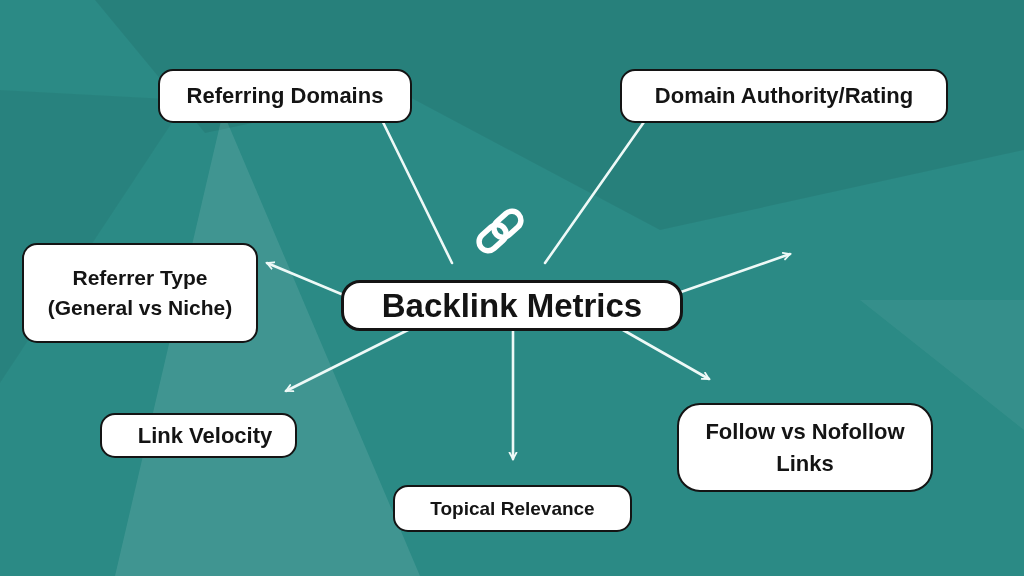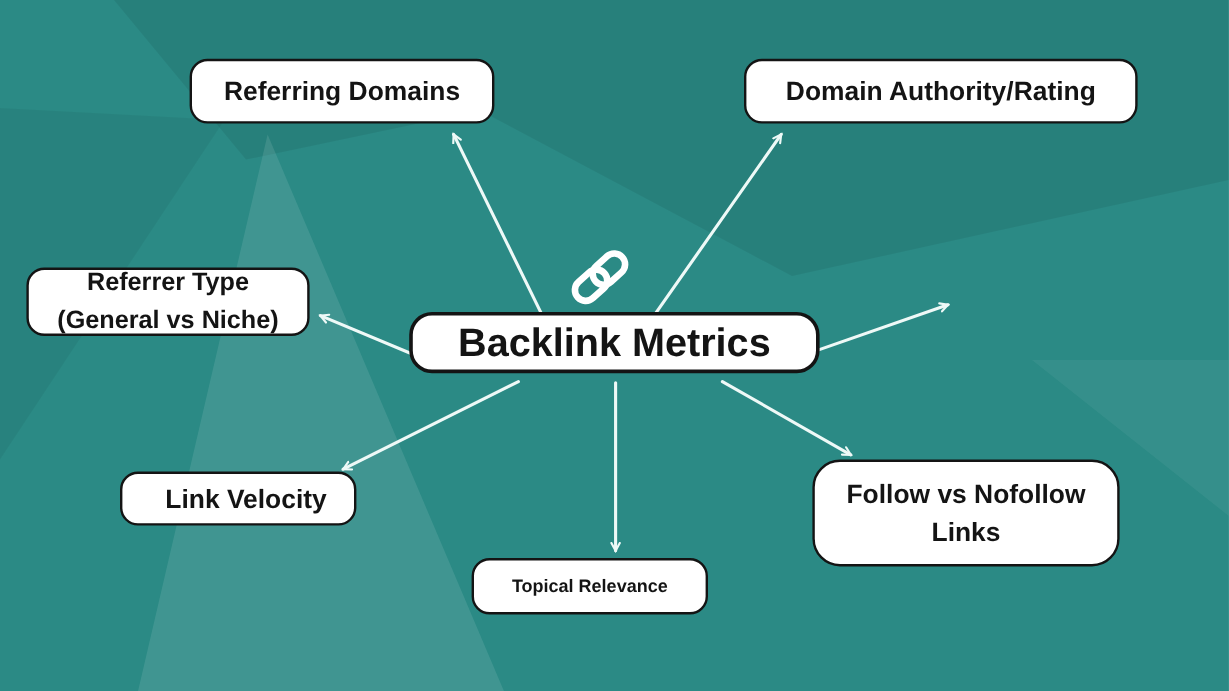--- a/index.html
+++ b/index.html
@@ -20,27 +20,28 @@
     border-radius:15px;
     color:#141414;
     font-weight:700;
     display:flex;align-items:center;justify-content:center;
     text-align:center;
     white-space:pre-line;
     font-size:22px;
     line-height:1.45;
     box-sizing:border-box;
     padding:0 8px;
+    margin-top:20px;
   }
   .n-refdom   {left:158px; top:49px;  width:254px; height:54px;}
   .n-domauth  {left:620px; top:49px;  width:328px; height:54px;}
-  .n-reftype  {left:22px;  top:223px; width:236px; height:57px; font-size:21px;}
+  .n-reftype  {left:22px;  top:223px; width:236px; height:100px; font-size:21px;}
   .n-anchor   {left:797px; top:230px; width:185px; height:47px;}
   .n-linkvel  {left:100px; top:393px; width:197px; height:45px;padding-left:21px;}
-  .n-topical  {left:393px; top:465px; width:197px; height:47px; font-size:15px;}
+  .n-topical  {left:393px; top:465px; width:239px; height:47px; font-size:19px;}
   .n-follow   {left:677px; top:383px; width:256px; height:89px;border-radius:23px;}
   .n-center{
     left:341px; top:260px; width:342px; height:51px;
     font-size:33px;
     border-radius:19px;
     border-width:3px;
     white-space:nowrap;
   }
   .chain-icon{
     position:absolute;left:472px;top:203px;width:56px;height:56px;

